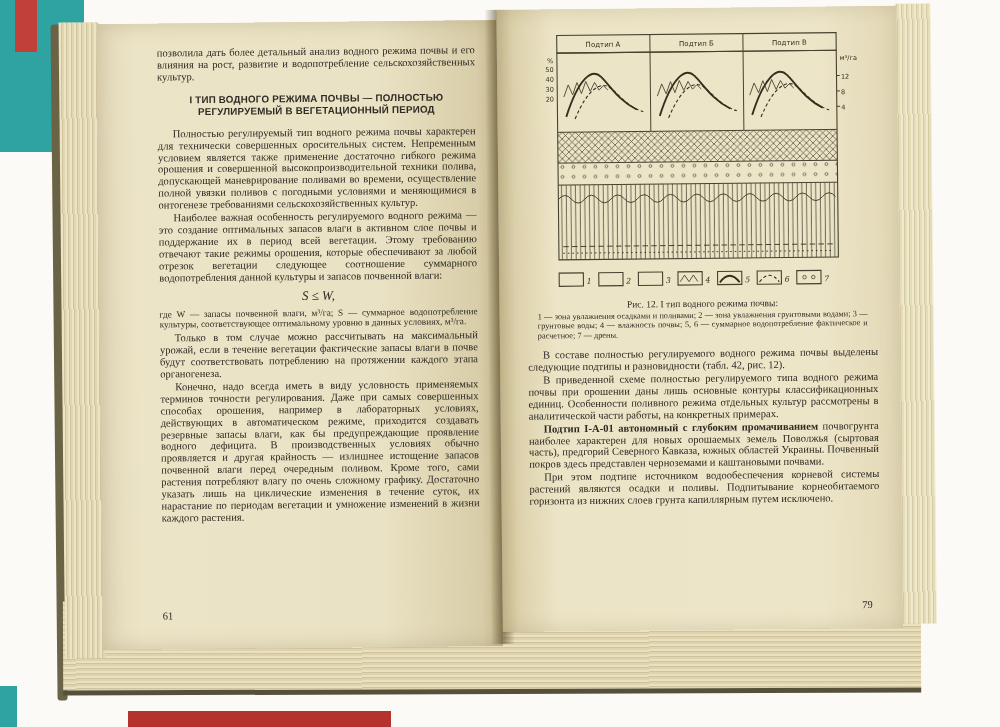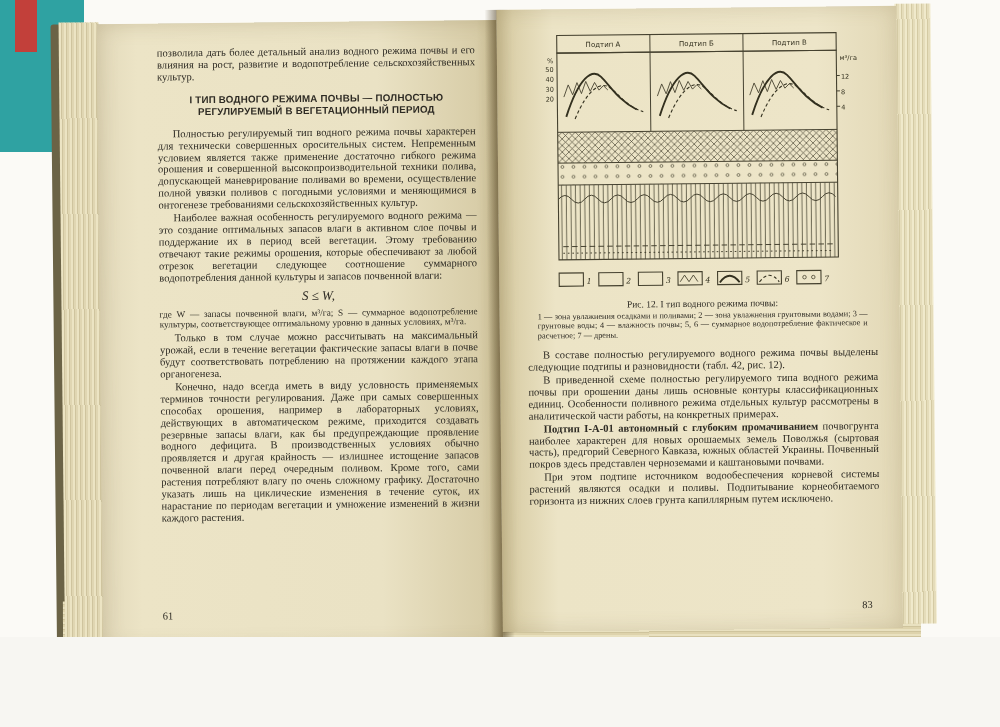--- a/index.html
+++ b/index.html
@@ -1,18 +1,18 @@
 <!DOCTYPE html>
 <html><head>
 <meta charset="utf-8">
 <style>
   * { margin:0; padding:0; box-sizing:border-box; }
   html,body { width:1000px; height:727px; }
   body { background:#f7f6f2; font-family:"Liberation Serif", serif; }
-  .scene { position:relative; width:1000px; height:637px; overflow:hidden; background:#fbfaf6; }
+  .scene { position:relative; width:1000px; height:727px; overflow:hidden; background:#fbfaf6; }
 
   
   .bg-teal-corner { position:absolute; left:0; top:0; width:84px; height:152px; background:#2fa2a2; }
   .bg-red-stripe  { position:absolute; left:15px; top:0; width:22px; height:52px; background:#c2403a; }
   .bg-teal-bottom { position:absolute; left:0; top:686px; width:17px; height:41px; background:#2fa2a2; }
   .bg-red-bar     { position:absolute; left:128px; top:711px; width:263px; height:16px; background:#b5332d; }
 
   
   .book { position:absolute; left:52px; top:4px; width:886px; height:702px; transform:rotate(-0.6deg); }
   .cover-left { position:absolute; left:2px; top:16px; width:10px; height:676px; background:#6b6346; border-radius:3px; }
@@ -189,16 +189,16 @@
         </div>
 
         <div class="cap-title">Рис. 12. I тип водного режима почвы:</div>
         <div class="cap-body">1 — зона увлажнения осадками и поливами; 2 — зона увлажнения грунтовыми водами; 3 — грунтовые воды; 4 — влажность почвы; 5, 6 — суммарное водопотребление фактическое и расчетное; 7 — дрены.</div>
 
         <p class="body-par">В составе полностью регулируемого водного режима почвы выделены следующие подтипы и разновидности (табл. 42, рис. 12).</p>
         <p class="body-par">В приведенной схеме полностью регулируемого типа водного режима почвы при орошении даны лишь основные контуры классификационных единиц. Особенности поливного режима отдельных культур рассмотрены в аналитической части работы, на конкретных примерах.</p>
         <p class="body-par"><b>Подтип I-А-01 автономный с глубоким промачиванием</b><span> почвогрунта наиболее характерен для новых орошаемых земель Поволжья (сыртовая часть), предгорий Северного Кавказа, южных областей Украины. Почвенный покров здесь представлен черноземами и каштановыми почвами.</span></p>
         <p class="body-par">При этом подтипе источником водообеспечения корневой системы растений являются осадки и поливы. Подпитывание корнеобитаемого горизонта из нижних слоев грунта капиллярным путем исключено.</p>
       </div>
-      <div class="pageno pageno-right">83</div>
+      <div class="pageno pageno-right">79</div>
     </div>
   </div>
 </div>
 
 </body></html>

